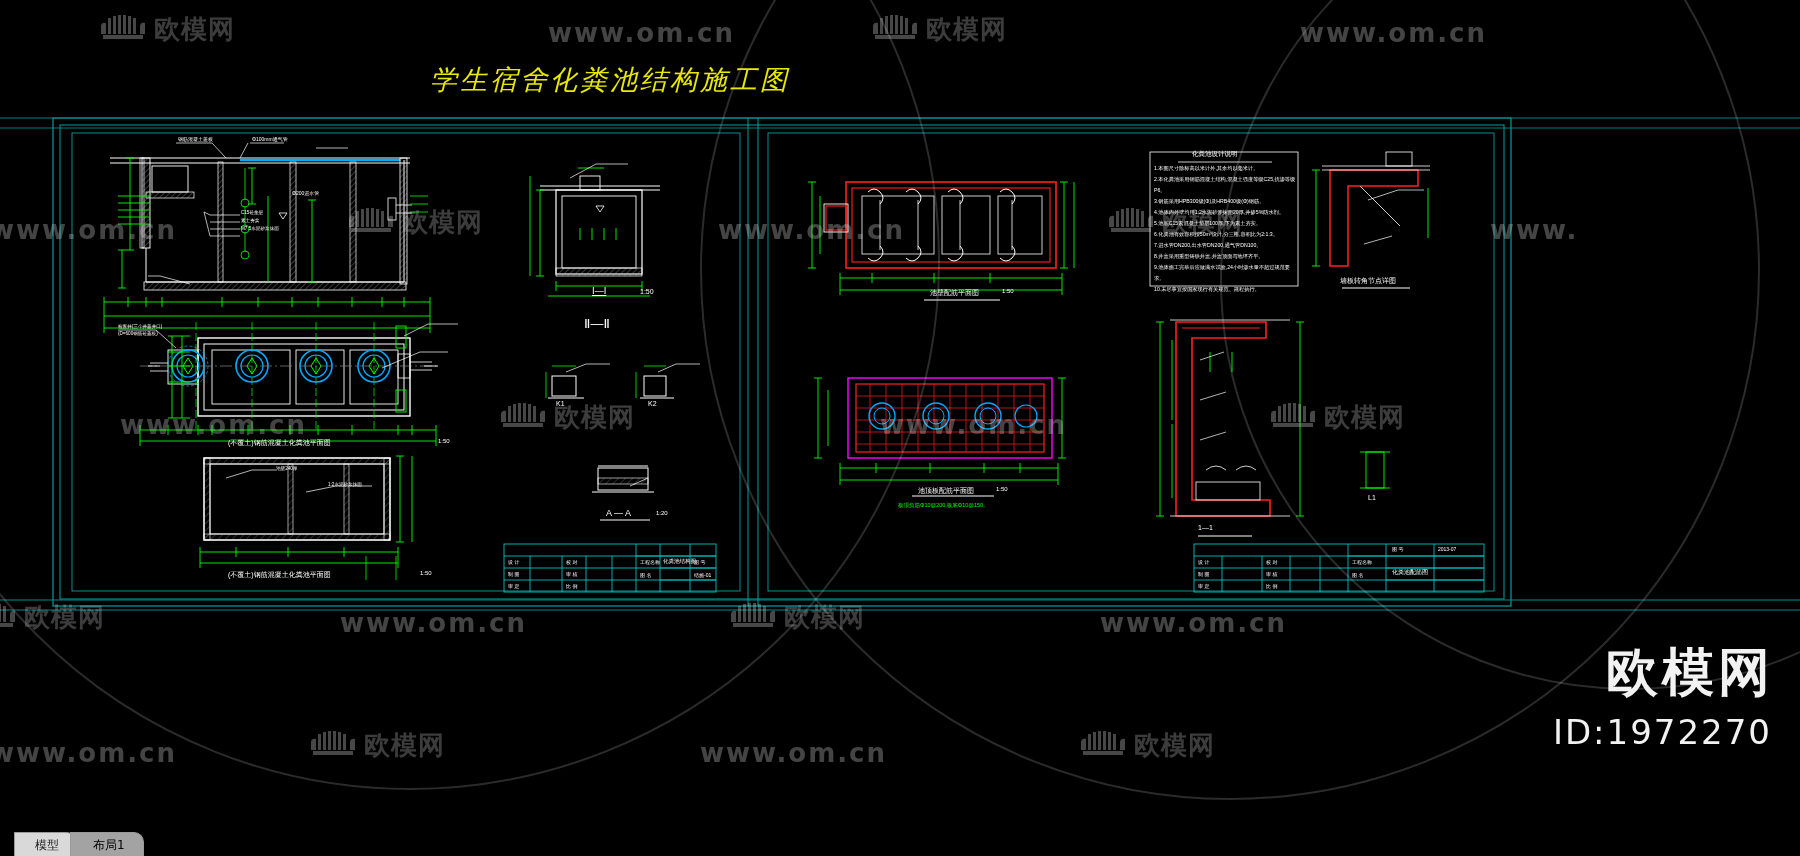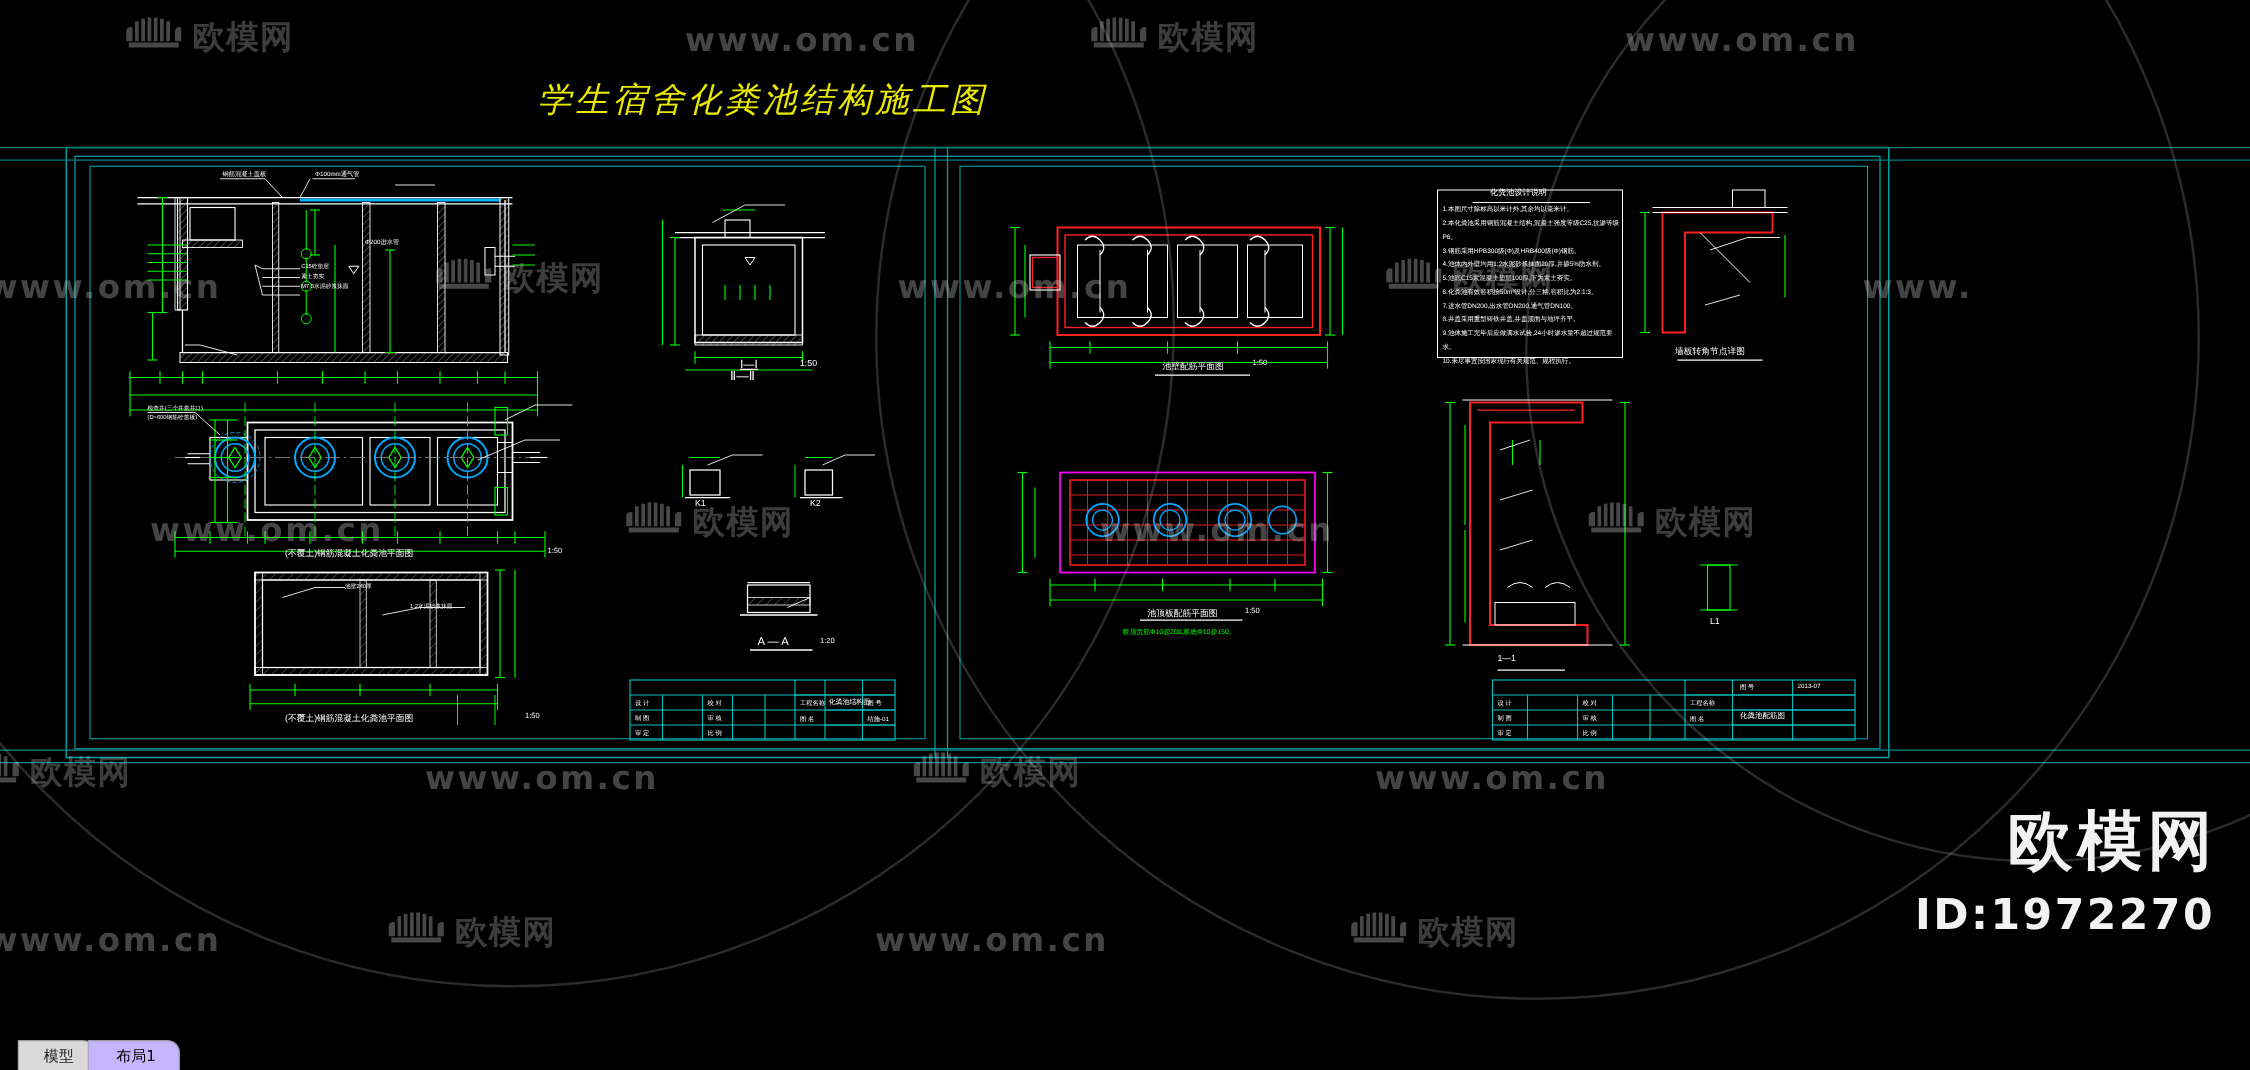--- a/index.html
+++ b/index.html
@@ -28,21 +28,21 @@
     height:24px; line-height:24px;
     padding:0 18px 0 22px;
     font-size:12px; color:#222;
     background:#d9d9d9;
     border:1px solid #9a9a9a; border-bottom:none;
     border-radius:0 10px 0 0;
     margin-right:-8px;
     position:relative;
     font-family:"DejaVu Sans","Liberation Sans",sans-serif;
   }
-  .tab.active{ background:#c4b5fd; color:#000; z-index:3; }
+  .tab.active{ background:#a3a3a3; color:#000; z-index:3; }
   .tab:first-child{ margin-left:14px; border-radius:0 12px 0 0;padding-left:20px; }
 
   
   .wm{
     position:absolute; pointer-events:none; user-select:none;
     display:flex; align-items:center; gap:8px;
     color:rgba(200,200,200,0.30);
     font-size:26px; font-weight:bold; letter-spacing:1px;
     white-space:nowrap;
     font-family:"DejaVu Sans","Liberation Sans",sans-serif;
@@ -55,21 +55,21 @@
   }
   .wm-big{
     position:absolute; right:26px; bottom:148px;
     color:#f2f2f2; font-weight:bold; font-size:52px;
     letter-spacing:4px; text-align:right;
     font-family:"DejaVu Sans","Liberation Sans",sans-serif;
     pointer-events:none;
   }
   .wm-id{
     position:absolute; right:28px; bottom:104px;
-    color:#f2f2f2; font-weight:bold; font-size:34px;
+    color:#f2f2f2; font-weight:normal; font-size:34px;
     letter-spacing:2px; text-align:right;
     font-family:"DejaVu Sans","Liberation Sans",sans-serif;
     pointer-events:none;
   }
   .cad-title{
     position:absolute; color:#e8e800;
     font-size:27px; letter-spacing:3px; white-space:nowrap;
     font-family:"DejaVu Sans","Liberation Sans",sans-serif;
     font-style:italic;
   }
@@ -662,21 +662,21 @@
 
   <div style="position:absolute;left:592px;top:286px;color:#fff;font-size:9px;text-decoration:underline;">Ⅰ—Ⅰ</div>
   <div style="position:absolute;left:640px;top:288px;color:#fff;font-size:7px;">1:50</div>
 
   <div style="position:absolute;left:228px;top:438px;color:#fff;font-size:7px;white-space:nowrap;">(不覆土)钢筋混凝土化粪池平面图</div>
   <div style="position:absolute;left:438px;top:438px;color:#fff;font-size:6px;">1:50</div>
 
   <div style="position:absolute;left:228px;top:570px;color:#fff;font-size:7px;white-space:nowrap;">(不覆土)钢筋混凝土化粪池平面图</div>
   <div style="position:absolute;left:420px;top:570px;color:#fff;font-size:6px;">1:50</div>
 
-  <div style="position:absolute;left:584px;top:296px;color:#fff;font-size:10px;">Ⅱ—Ⅱ</div>
+  <div style="position:absolute;left:584px;top:316px;color:#fff;font-size:13px;">Ⅱ—Ⅱ</div>
 
   <div style="position:absolute;left:606px;top:508px;color:#fff;font-size:9px;letter-spacing:2px;">A—A</div>
   <div style="position:absolute;left:656px;top:510px;color:#fff;font-size:6px;">1:20</div>
 
   <div style="position:absolute;left:556px;top:400px;color:#fff;font-size:7px;">K1</div>
   <div style="position:absolute;left:648px;top:400px;color:#fff;font-size:7px;">K2</div>
 
   <div style="position:absolute;left:930px;top:288px;color:#fff;font-size:7px;white-space:nowrap;">池壁配筋平面图</div>
   <div style="position:absolute;left:1002px;top:288px;color:#fff;font-size:6px;">1:50</div>
 

